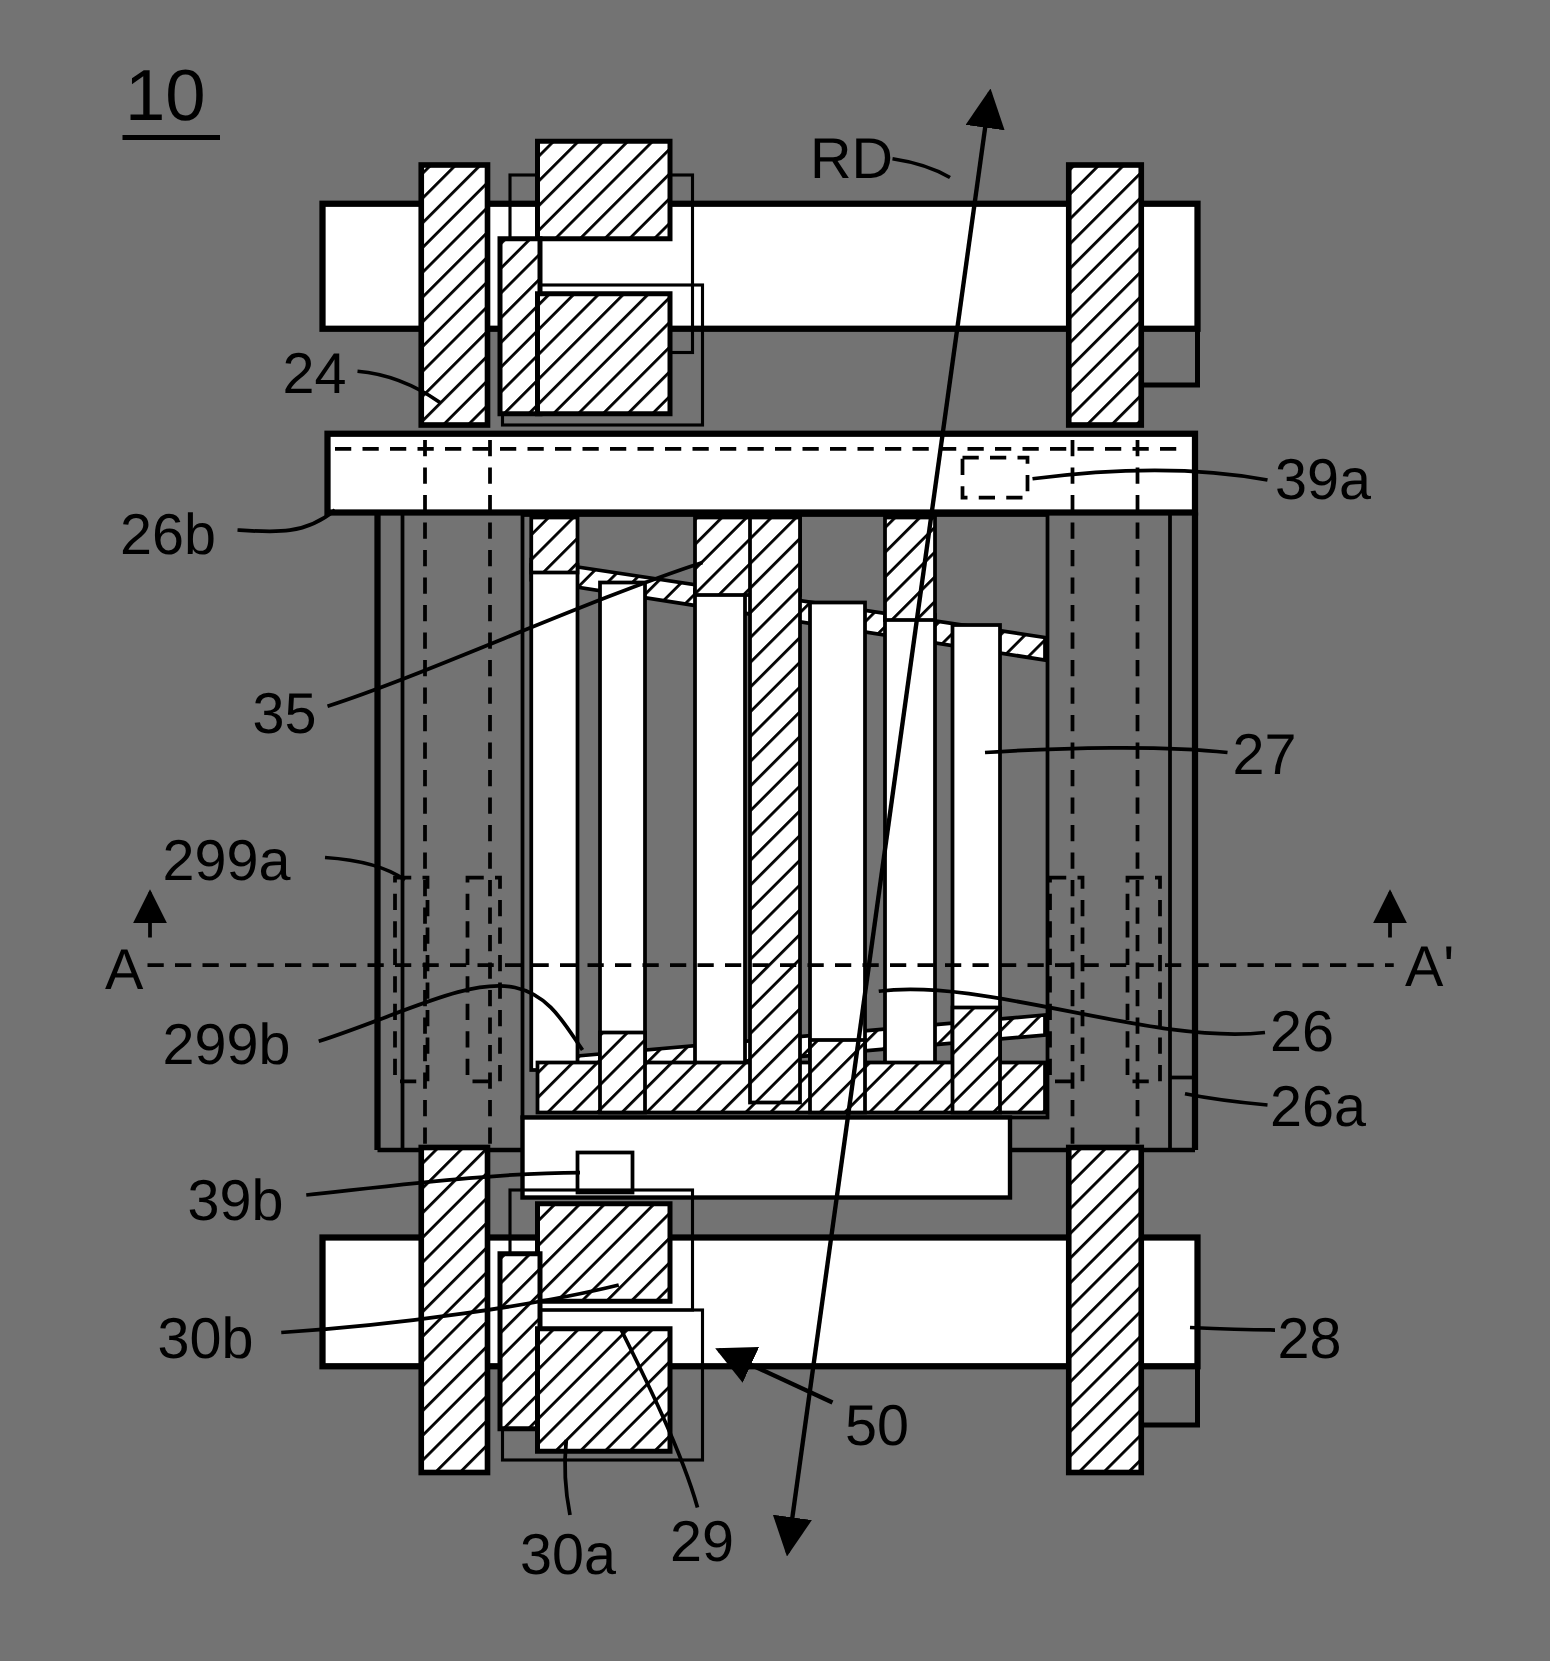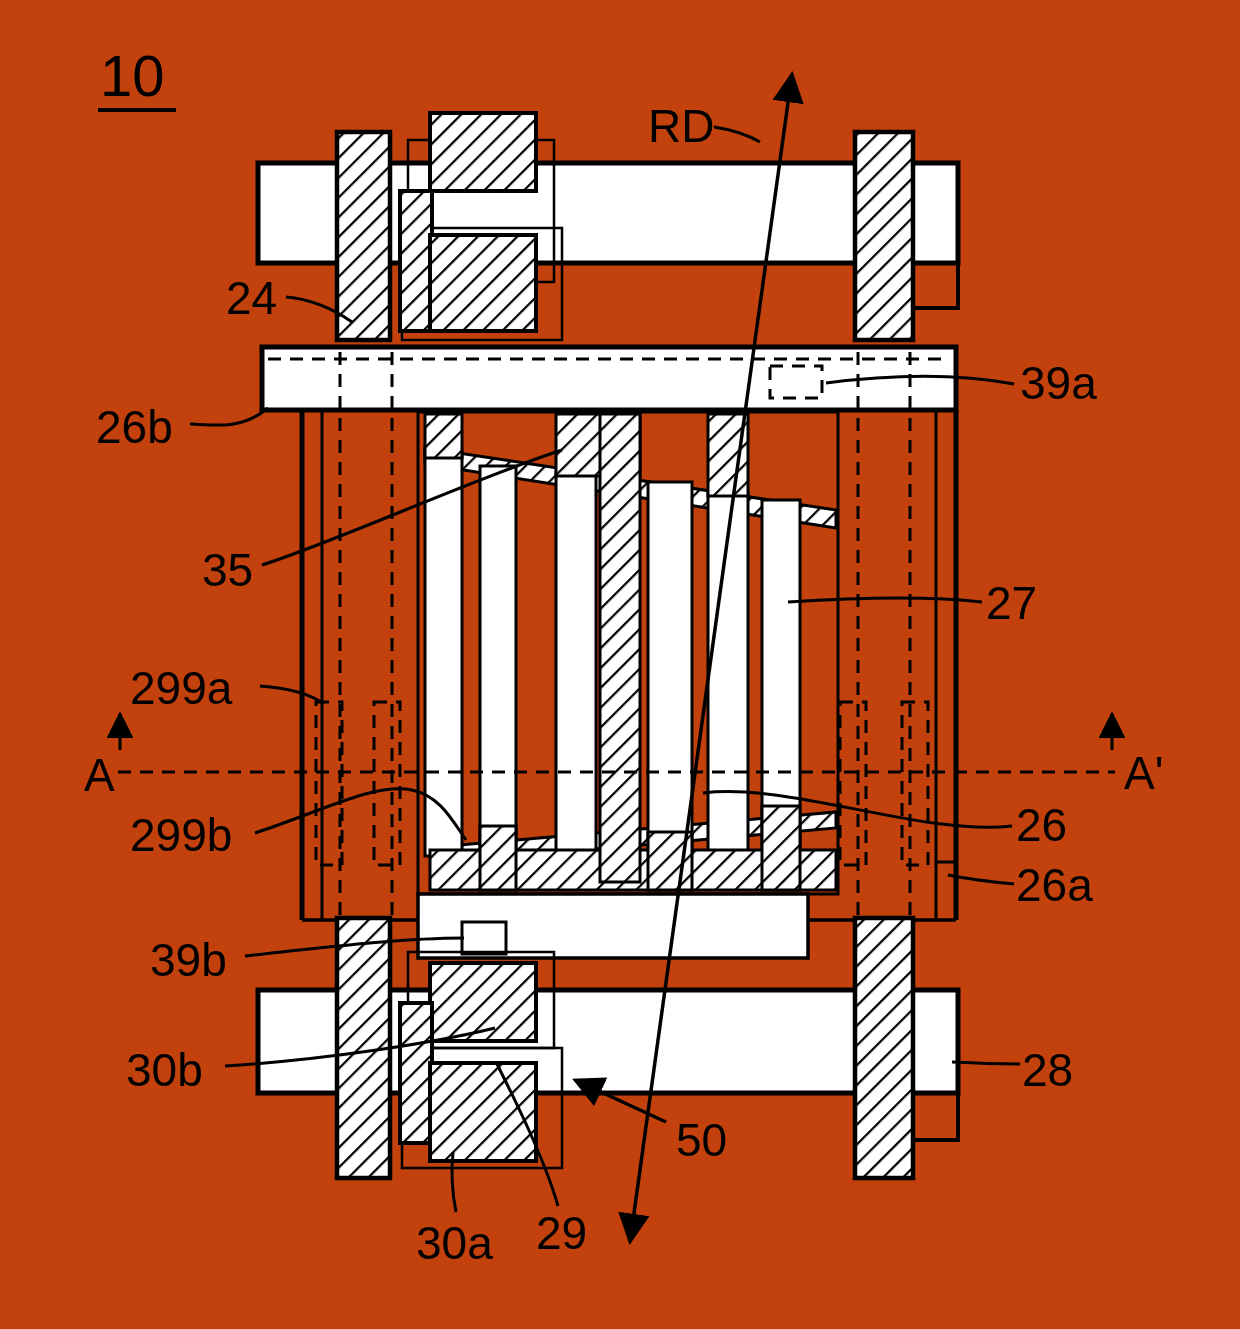--- a/index.html
+++ b/index.html
@@ -1,16 +1,16 @@
 <!DOCTYPE html>
 <html><head>
 <meta charset="utf-8">
 <style>
   html,body{margin:0;padding:0;background:#ffffff;}
-  .stage{position:relative;width:1240px;height:1329px;background:#c2410c;overflow:hidden;
+  .stage{position:relative;width:1240px;height:1329px;background:#737373;overflow:hidden;
          font-family:"Liberation Sans", sans-serif;}
   svg{display:block;}
   text{fill:#000;}
 </style>
 </head>
 <body>
 
 <div class="stage">
 <svg width="1240" height="1329" viewBox="0 0 1240 1329">
   <defs>

